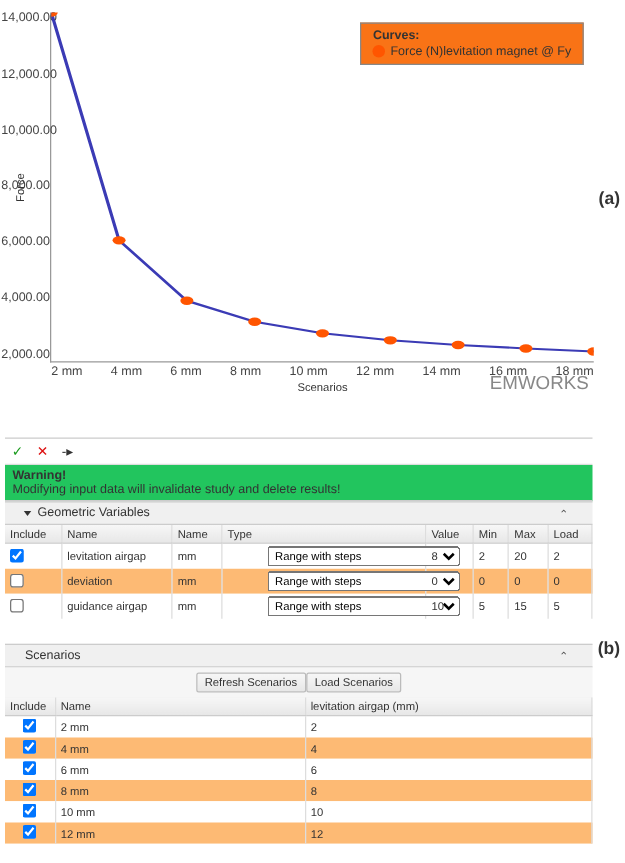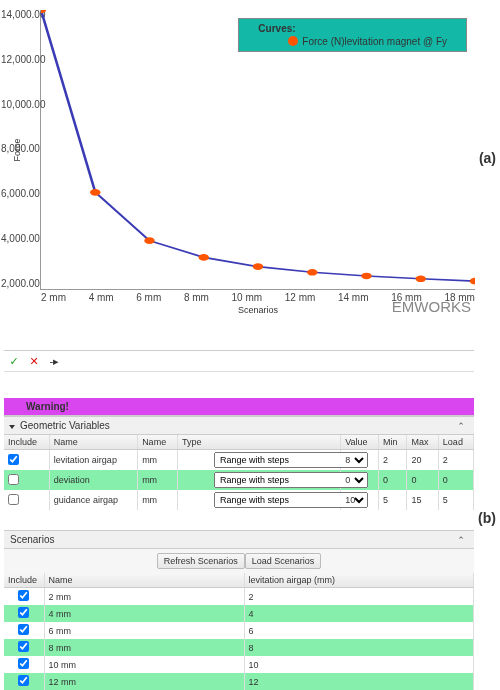--- a/index.html
+++ b/index.html
@@ -1,50 +1,50 @@
 <!DOCTYPE html>
 <html><head>
 <meta charset="utf-8">
 <style>
   * { box-sizing: border-box; margin: 0; padding: 0; font-family: Arial, sans-serif; font-size: 10px; }
   body { width: 500px; background: #fff; color: #333; }
   .chart-region { height: 320px; position: relative; padding: 10px 25px 30px 40px; }
   .chart-area { position: relative; width: 100%; height: 100%; border-left: 1px solid #999; border-bottom: 1px solid #999; }
   .plot-svg { position: absolute; inset: 0; width: 100%; height: 100%; }
-  .legend-box { position: absolute; top: 8px; right: 8px; border: 1px solid #888; background: #14b8a6; padding: 4px 19px; font-size: 9px; z-index: 2; }
+  .legend-box { position: absolute; top: 8px; right: 8px; border: 1px solid #888; background: #f97316; padding: 4px 9px; font-size: 9px; z-index: 2; }
   .legend-title { font-weight: bold; margin-bottom: 2px; }
-  .legend-row { display: flex; align-items: flex-start; gap: 4px; margin-left: 30px; }
+  .legend-row { display: flex; align-items: flex-start; gap: 4px; }
   .legend-swatch { width: 10px; height: 10px; background: #ff5500; border-radius: 50%; display: inline-block; }
   .y-ticks { position: absolute; left: -40px; top: 0; bottom: 0; width: 38px; display: flex; flex-direction: column; justify-content: space-between; text-align: right; font-size: 8px; color: #444; }
   .y-ticks div { line-height: 1; }
   .x-ticks { position: absolute; bottom: -14px; left: 0; right: 0; display: flex; justify-content: space-between; font-size: 8px; color: #444; }
   .xlabel { position: absolute; bottom: -26px; left: 0; right: 0; text-align: center; font-size: 9px; }
   .ylabel { position: absolute; left: -36px; top: 50%; transform: translateY(-50%) rotate(-90deg); font-size: 9px; }
   .watermark { position: absolute; right: 4px; bottom: -26px; font-size: 15px; color: #888; }
   .label-a, .label-b { position: absolute; right: 4px; font-weight: bold; font-size: 14px; }
   .label-a { top: 150px; }
   .label-b { top: 510px; }
 
   .gap { height: 30px; }
 
   .panel { width: 470px; margin-left: 4px; border-top: 1px solid #ccc; }
   .top-btns { display: flex; align-items: center; gap: 4px; padding: 2px; border-bottom: 1px solid #ddd; }
   .icon-btn { width: 16px; height: 16px; display: inline-flex; align-items: center; justify-content: center; font-size: 11px; border-radius: 2px; }
   .ok { color: #199b1d; }
   .cancel { color: #d11; }
-  .warning-bar { background: #d946ef; padding: 3px 22px; font-size: 9px; border-bottom: 1px solid #ccc; margin-top: 26px; }
+  .warning-bar { background: #22c55e; padding: 3px 6px; font-size: 9px; border-bottom: 1px solid #ccc; }
   .warn-h { font-weight: bold; }
-  .sect-head { background: #f0f0f0; padding: 3px 6px; border-top: 1px solid #ccc; border-bottom: 1px solid #ccc; display: flex; align-items: center; gap: 4px; font-size: 10px; }
+  .sect-head { background: #f0f0f0; padding: 3px 16px; border-top: 1px solid #ccc; border-bottom: 1px solid #ccc; display: flex; align-items: center; gap: 4px; font-size: 10px; }
   .collapse-up::before { content: "▾"; font-size: 8px; display:inline-block; transform: scaleX(1.5); margin-right:2px;}
   .collapse-down::before { content: "▾"; font-size: 8px; display:inline-block; transform: scaleX(1.5); margin-right:2px;}
   .chev-right { margin-left: auto; font-size: 9px; color: #555; cursor: pointer; width:14px; text-align:center;}
   table { width: 100%; border-collapse: collapse; }
   th, td { border-right: 1px solid #ddd; padding: 2px 4px; font-size: 9px; text-align: left; background: #fff; }
   th { background: linear-gradient(#f7f7f7,#e7e7e7); color:#333; font-weight: normal; border-bottom: 1px solid #ccc;}
-  tr.alt td { background: #86efac; }
+  tr.alt td { background: #fdba74; }
   input[type=checkbox] { width: 11px; height: 11px; }
   select { font-size: 9px; padding: 1px; width: 100%; margin-left: 32px; }
   .btn-row { display: flex; gap: 0; justify-content: center; padding: 4px; background:#f6f6f6; }
   .grey-btn { background: linear-gradient(#f7f7f7,#e7e7e7); border: 1px solid #bbb; border-radius: 2px; padding: 2px 6px; font-size: 9px; text-align:center; cursor:pointer;}
   .scen-table td:first-child { width: 40px; text-align:center;}
 </style>
 </head>
 <body>
 
 <div class="chart-region">
@@ -98,20 +98,21 @@
 <div class="gap"></div>
 
 <div class="panel">
   <div class="top-btns">
     <span class="icon-btn ok">✓</span>
     <span class="icon-btn cancel">✕</span>
     <span class="icon-btn">-▸</span>
   </div>
   <div class="warning-bar">
     <div class="warn-h">Warning!</div>
+    <div>Modifying input data will invalidate study and delete results!</div>
   </div>
 
   <div class="sect-head">
     <span class="collapse-up"></span>
     <span>Geometric Variables</span>
     <span class="chev-right">⌃</span>
   </div>
   <table id="geoTable">
     <thead>
         <tr id="geoHead">

